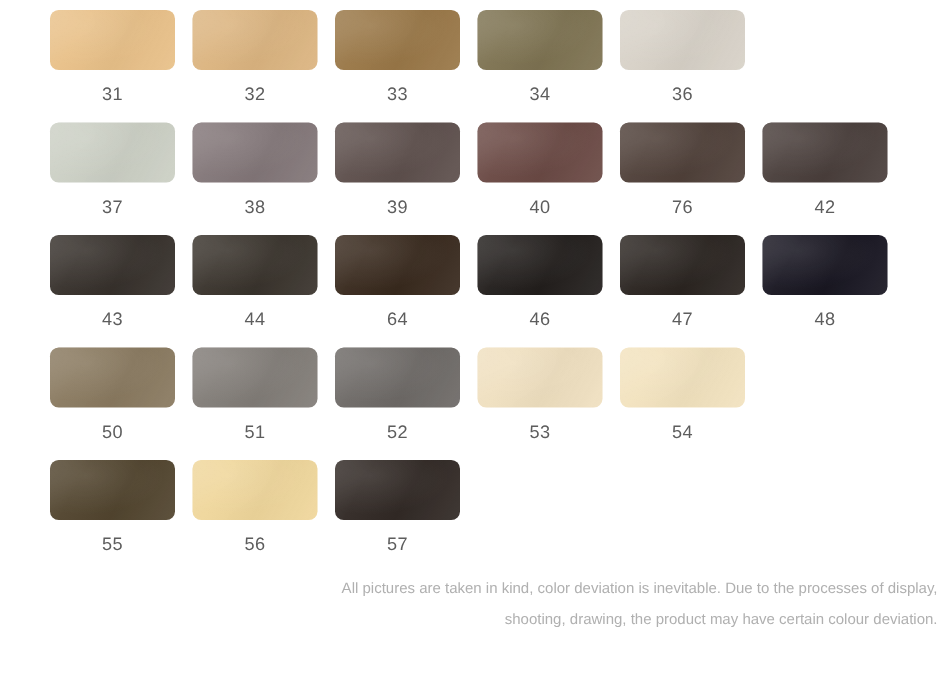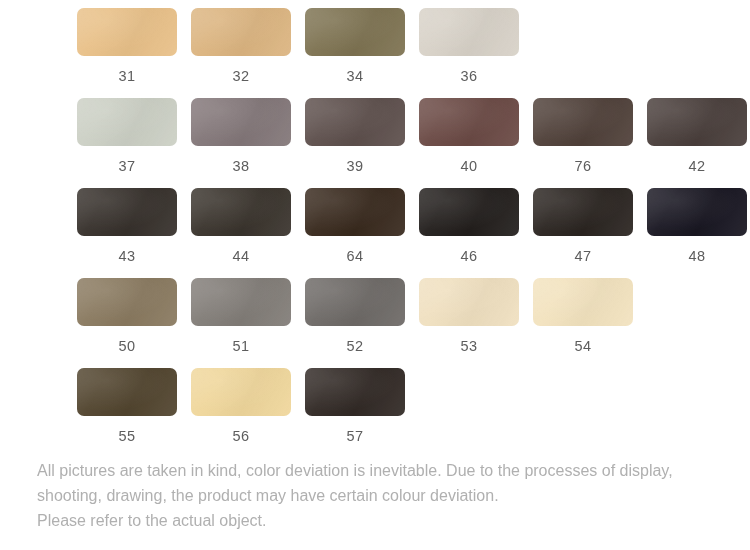--- a/index.html
+++ b/index.html
@@ -10,21 +10,20 @@
     width: 750px;
     height: 550px;
     background: #ffffff;
     font-family: "Liberation Sans", sans-serif;
     overflow: hidden;
   }
   #swatch-board {
     position: relative;
     width: 682px;
     height: 550px;
-    margin-left: 37px;
   }
   .swatch-grid {
     position: absolute;
     left: 40px;
     top: 8px;
     width: 672px;
   }
   .swatch-row {
     display: flex;
     height: 90px;
@@ -70,23 +69,23 @@
     font-size: 14.5px;
     color: #5d5d5d;
     line-height: 1;
     letter-spacing: 0.4px;
   }
   .disclaimer {
     position: absolute;
     left: 0;
     top: 458px;
     width: 750px;
-    text-align: left;
+    text-align: right;
     color: #b0b0b0;
-    font-size: 16px;
+    font-size: 12px;
     line-height: 25px;
   }
   .disclaimer-line {
     display: block;
     white-space: nowrap;
   }
 </style>
 </head>
 <body>
 
@@ -96,20 +95,24 @@
       <div class="swatch-row">
         <div class="swatch-cell">
           <div class="swatch-chip" style="background-color: rgb(233, 193, 137);"></div>
           <div class="swatch-label">31</div>
         </div>
         <div class="swatch-cell">
           <div class="swatch-chip" style="background-color: rgb(220, 181, 129);"></div>
           <div class="swatch-label">32</div>
         </div>
         <div class="swatch-cell">
+          <div class="swatch-chip" style="background-color: rgb(154, 120, 72);"></div>
+          <div class="swatch-label">33</div>
+        </div>
+        <div class="swatch-cell">
           <div class="swatch-chip" style="background-color: rgb(126, 115, 82);"></div>
           <div class="swatch-label">34</div>
         </div>
         <div class="swatch-cell">
           <div class="swatch-chip" style="background-color: rgb(216, 210, 200);"></div>
           <div class="swatch-label">36</div>
         </div>
       </div>
       <div class="swatch-row">
         <div class="swatch-cell">
@@ -197,16 +200,15 @@
         <div class="swatch-cell">
           <div class="swatch-chip" style="background-color: rgb(50, 42, 38);"></div>
           <div class="swatch-label">57</div>
         </div>
       </div>
     </div>
 
   <div class="disclaimer">
     <span class="disclaimer-line">All pictures are taken in kind, color deviation is inevitable. Due to the processes of display,</span>
     <span class="disclaimer-line">shooting, drawing, the product may have certain colour deviation.</span>
-    <span class="disclaimer-line">Please refer to the actual object.</span>
   </div>
 
 </div>
 
 </body></html>

